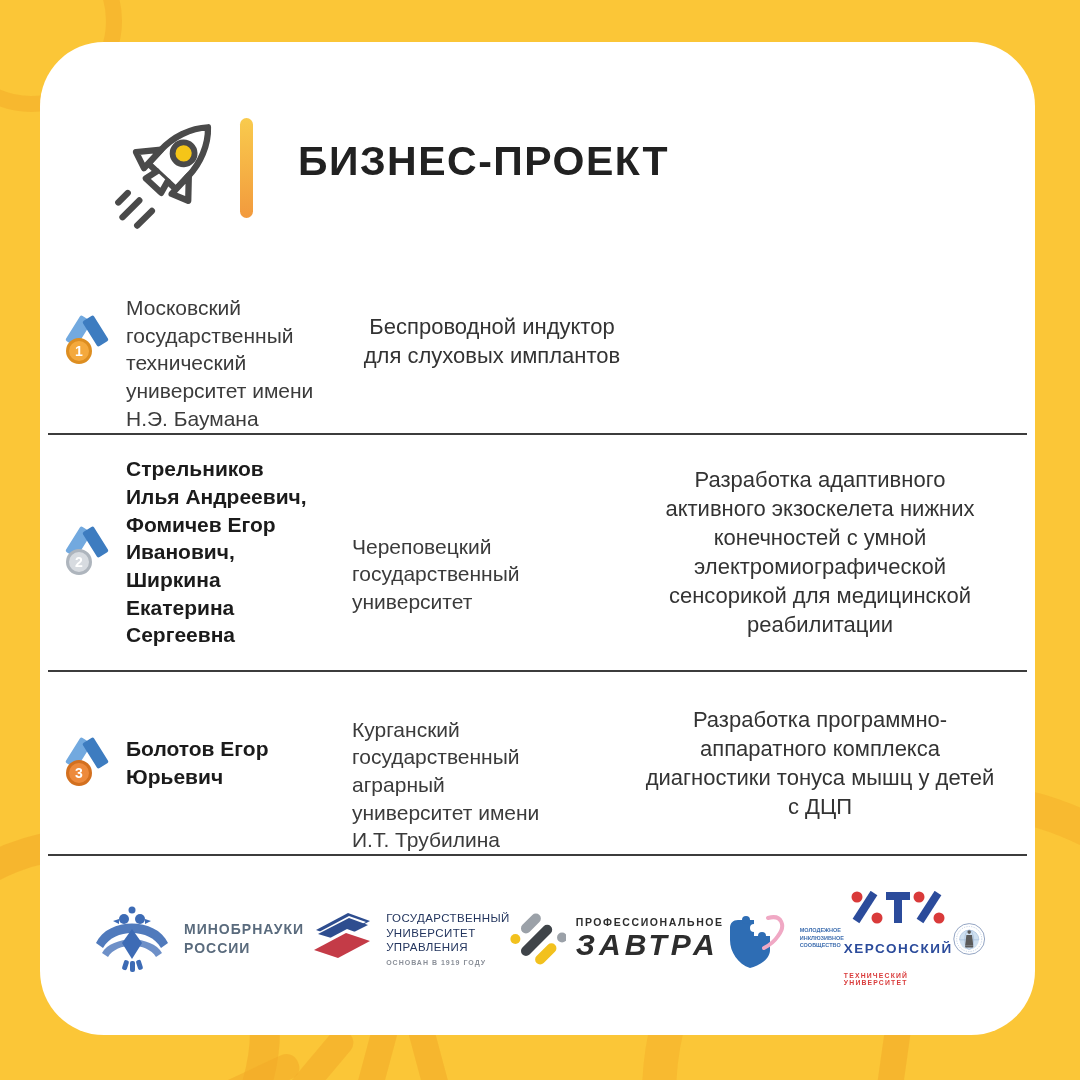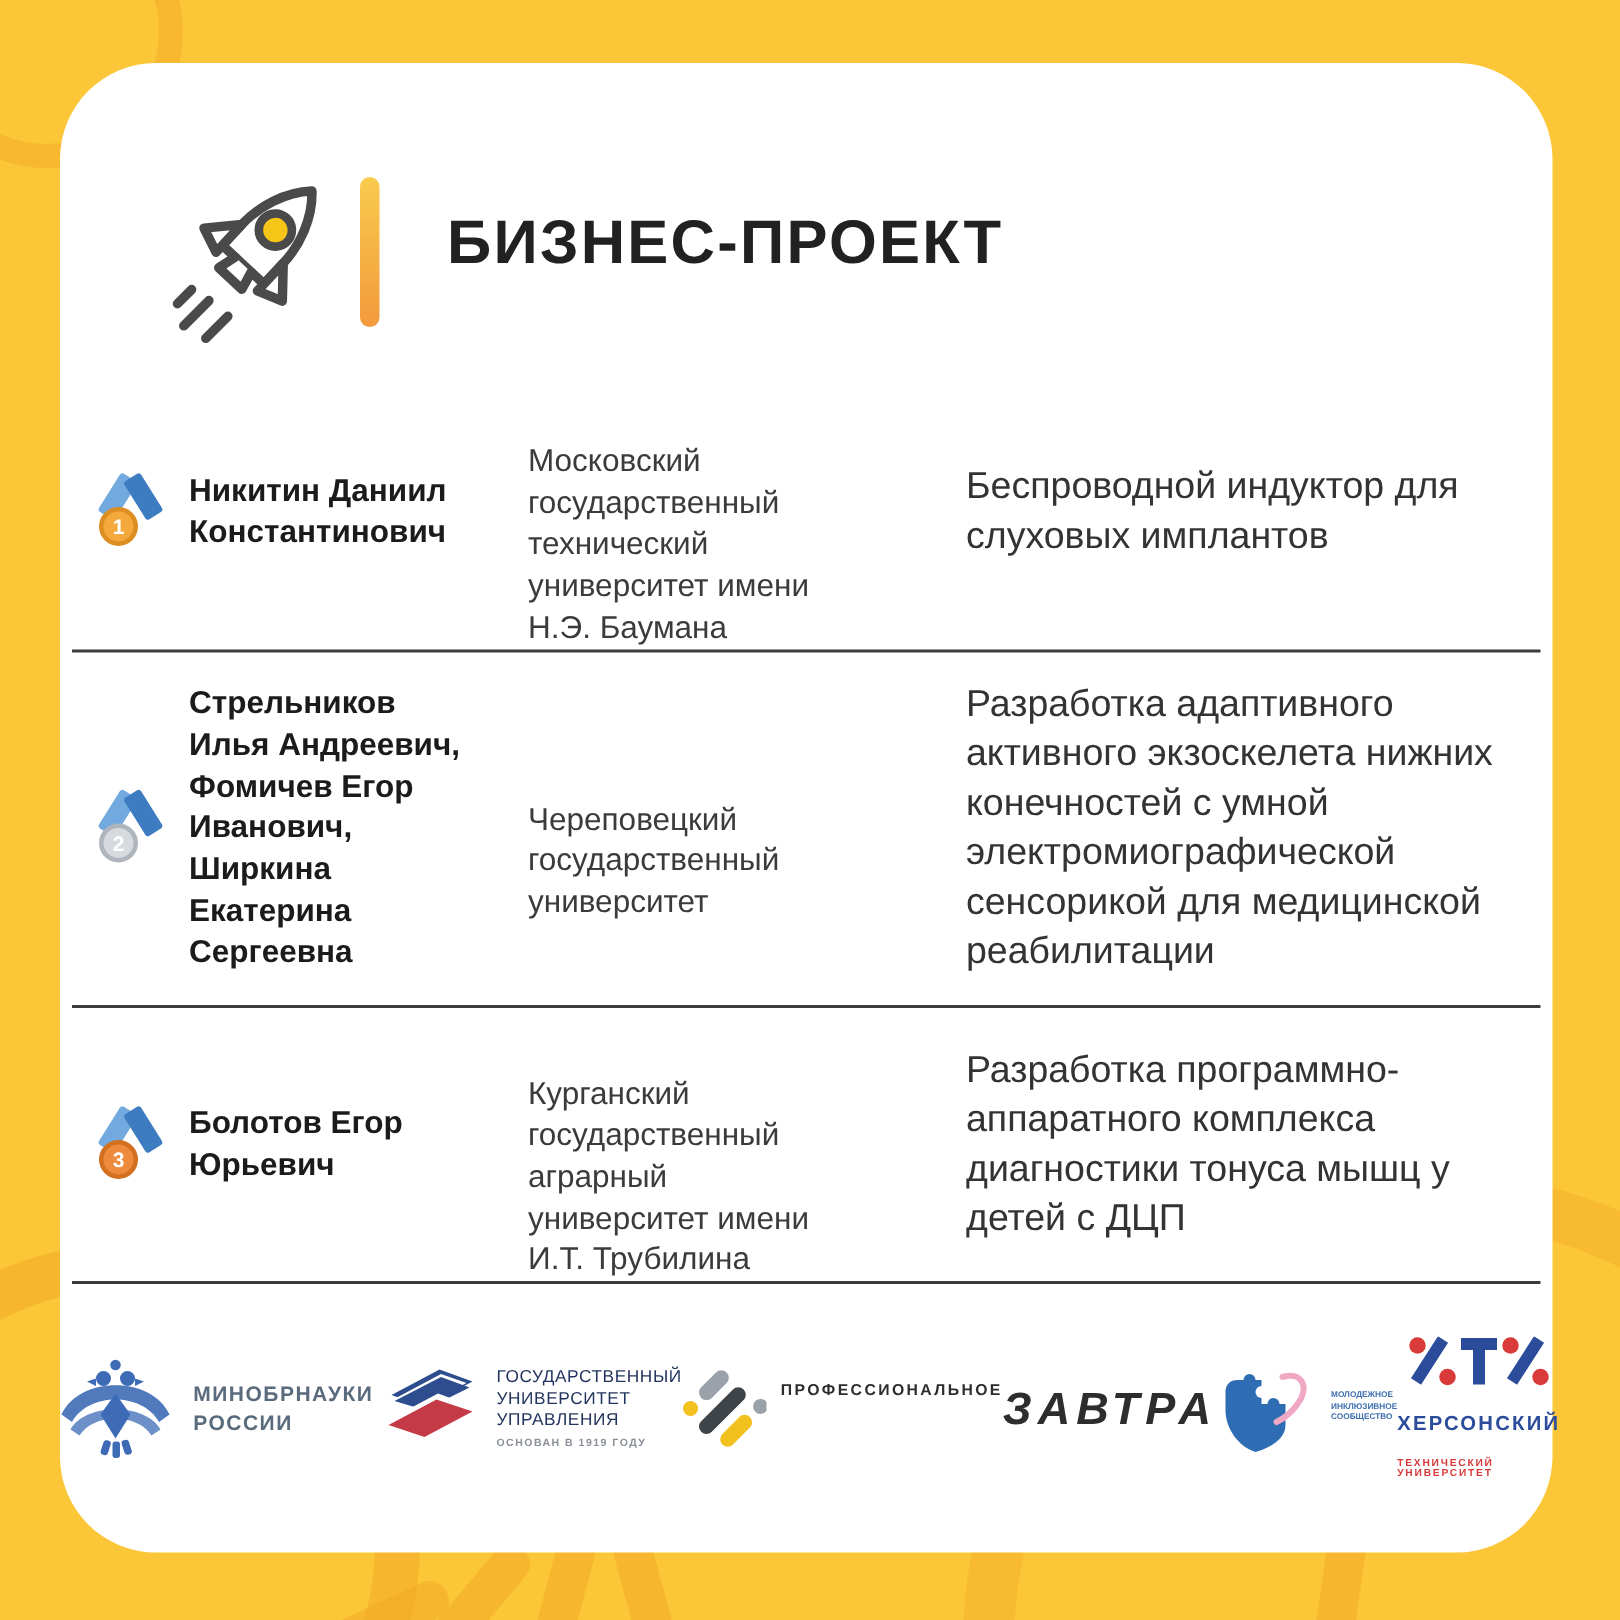--- a/index.html
+++ b/index.html
@@ -41,21 +41,21 @@
   
   .rows{position:absolute;top:208px;left:8px;right:8px;}
   .row{
     display:grid;grid-template-columns:78px 226px 292px 1fr;
     align-items:center;border-bottom:2px solid #3c3c3c;
   }
   .row-1{min-height:171px}.row-2{min-height:235px}.row-3{min-height:180px}
   .medal-cell{display:flex;justify-content:center;align-items:center;}
   .names{font-size:21px;line-height:1.32;font-weight:700;color:#1b1b1b;max-width:188px;}
   .university{font-size:21px;line-height:1.32;color:#3b3b3b;max-width:206px;margin-top:44px;}
-  .project{font-size:25px;line-height:1.32;color:#333333;max-width:352px;padding-right:12px;}
+  .project{font-size:22px;line-height:1.32;color:#333333;max-width:352px;padding-right:12px;text-align:center;}
 
   
   .medal{position:relative;width:48px;height:52px;}
   .rib{position:absolute;width:13px;height:30px;border-radius:2px;top:1px;}
   .rib-l{left:9px;background:#72A9DF;transform:rotate(32deg);}
   .rib-r{right:9px;background:#3D7CC0;transform:rotate(-32deg);}
   .medal-circle{position:absolute;left:3px;top:23px;width:26px;height:26px;border-radius:50%;box-sizing:border-box;
     display:flex;align-items:center;justify-content:center;font-size:14px;font-weight:700;color:#ffffff;}
   .medal-gold{background:#F4A93D;border:3px solid #DD8E21;}
   .medal-silver{background:#D7DBE0;border:3px solid #AEB5BD;}
@@ -64,21 +64,21 @@
   
   .footer{
     position:absolute;left:0;right:0;top:800px;bottom:0;
     display:flex;align-items:center;justify-content:center;
     padding:0 50px;
   }
   .logo{display:flex;align-items:center;gap:10px;}
   .logo-minobr-text{font-size:14px;font-weight:700;color:#5A6B7D;letter-spacing:1px;line-height:1.35;white-space:pre-line;}
   .logo-guu-text{font-size:11.5px;font-weight:400;color:#23355E;line-height:1.3;letter-spacing:.4px;white-space:pre-line;}
   .logo-guu-sub{font-size:7px;color:#8a8f98;letter-spacing:1px;margin-top:4px;font-weight:700;}
-  .zavtra-text{display:flex;flex-direction:row;line-height:1;}
+  .zavtra-text{display:flex;flex-direction:column;line-height:1;}
   .zavtra-top{font-size:10.5px;font-weight:800;color:#2d2d2d;letter-spacing:1.6px;}
   .zavtra-main{font-size:30px;font-weight:800;color:#2d2d2d;letter-spacing:4px;margin-top:3px;font-style:italic;}
   .incl-text{font-size:5.5px;color:#3f6fb0;font-weight:700;line-height:1.4;white-space:pre-line;}
   .khtu{display:flex;flex-direction:column;align-items:center;gap:16px;}
   .khtu-name{font-size:13.5px;font-weight:800;color:#2B4B9B;letter-spacing:1.5px;}
   .khtu-sub{font-size:6.8px;font-weight:700;color:#D93A3A;letter-spacing:1.2px;}
 </style>
 </head>
 <body>
 
@@ -115,21 +115,20 @@
   <div class="rows">
 
     <div class="row row-1">
       <div class="medal-cell">
         <div class="medal">
           <div class="rib rib-l"></div>
             <div class="rib rib-r"></div>
           <div class="medal-circle medal-gold">1</div>
         </div>
       </div>
-      <div class="names">Никитин Даниил Константинович</div>
       <div class="university">Московский государственный технический университет имени Н.Э. Баумана</div>
       <div class="project">Беспроводной индуктор для слуховых имплантов</div>
     </div>
 
     <div class="row row-2">
       <div class="medal-cell">
         <div class="medal">
           <div class="rib rib-l"></div>
             <div class="rib rib-r"></div>
           <div class="medal-circle medal-silver">2</div>

